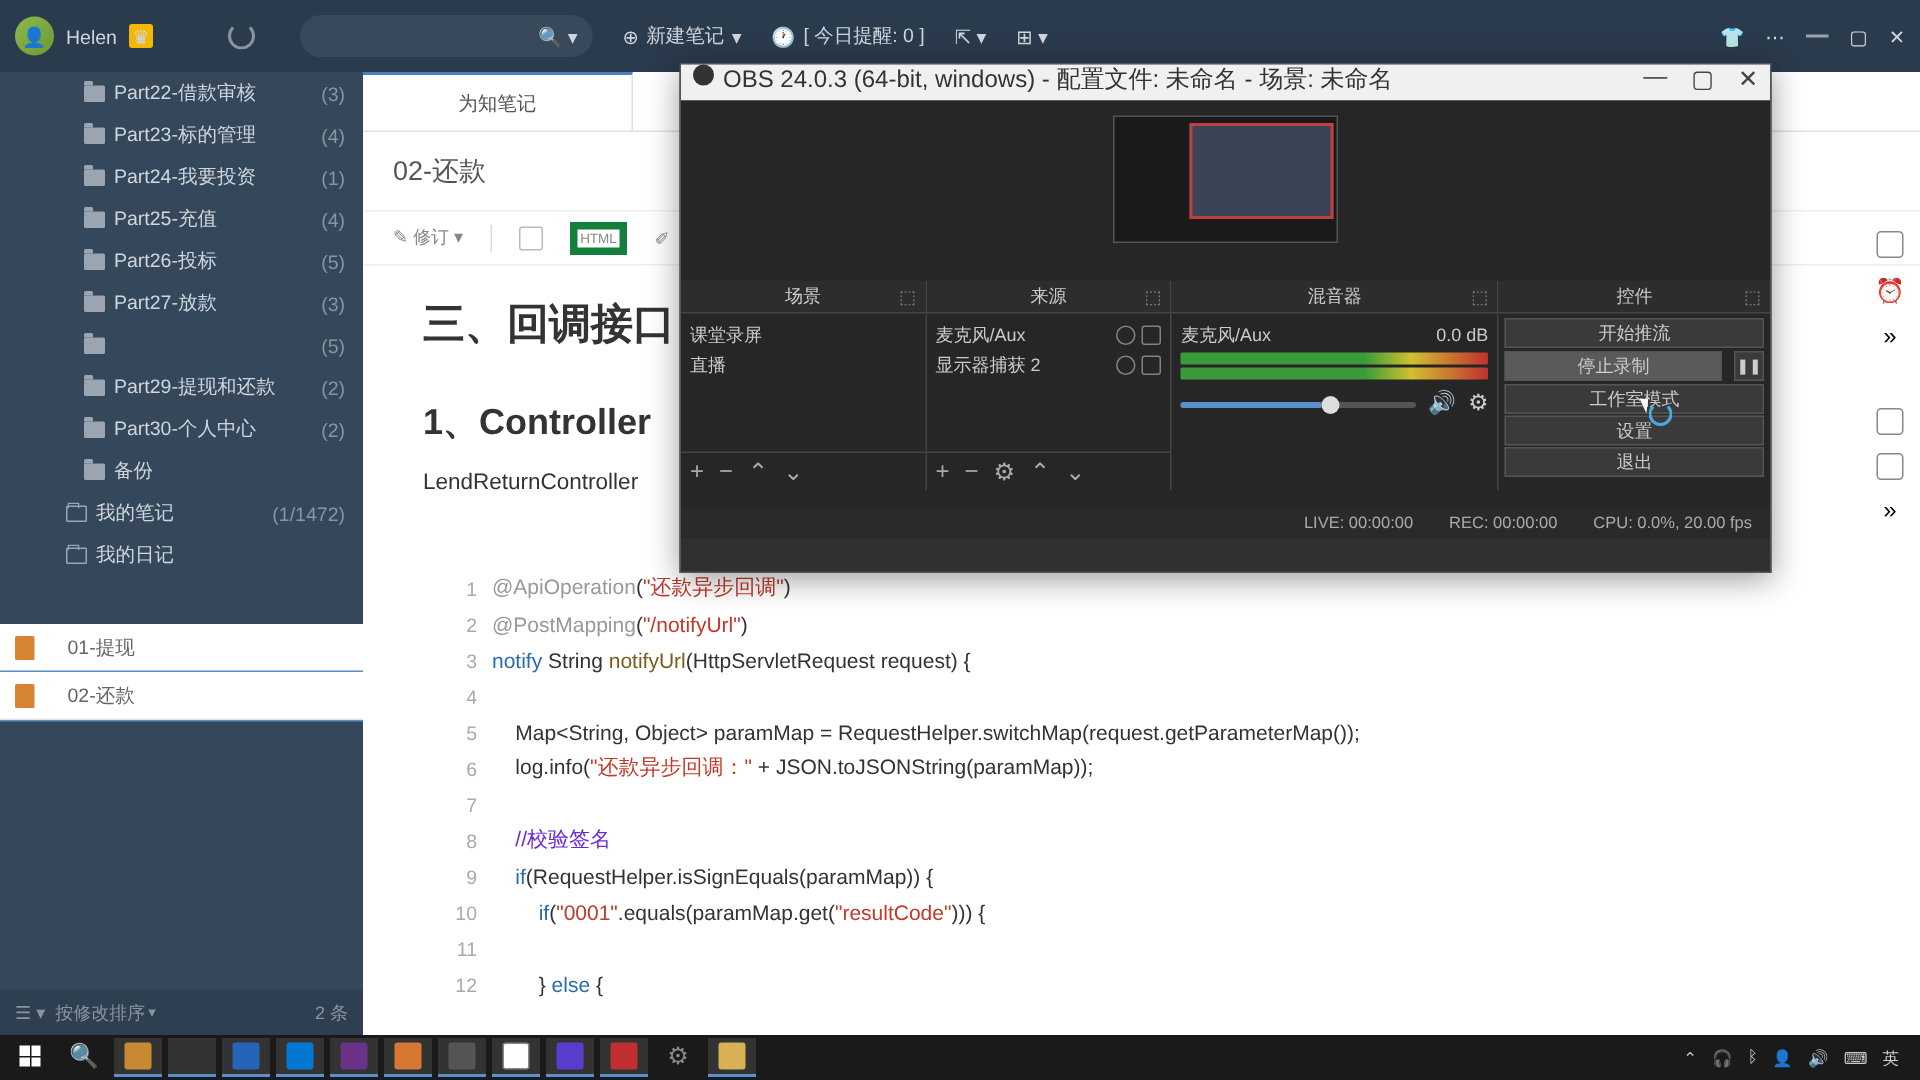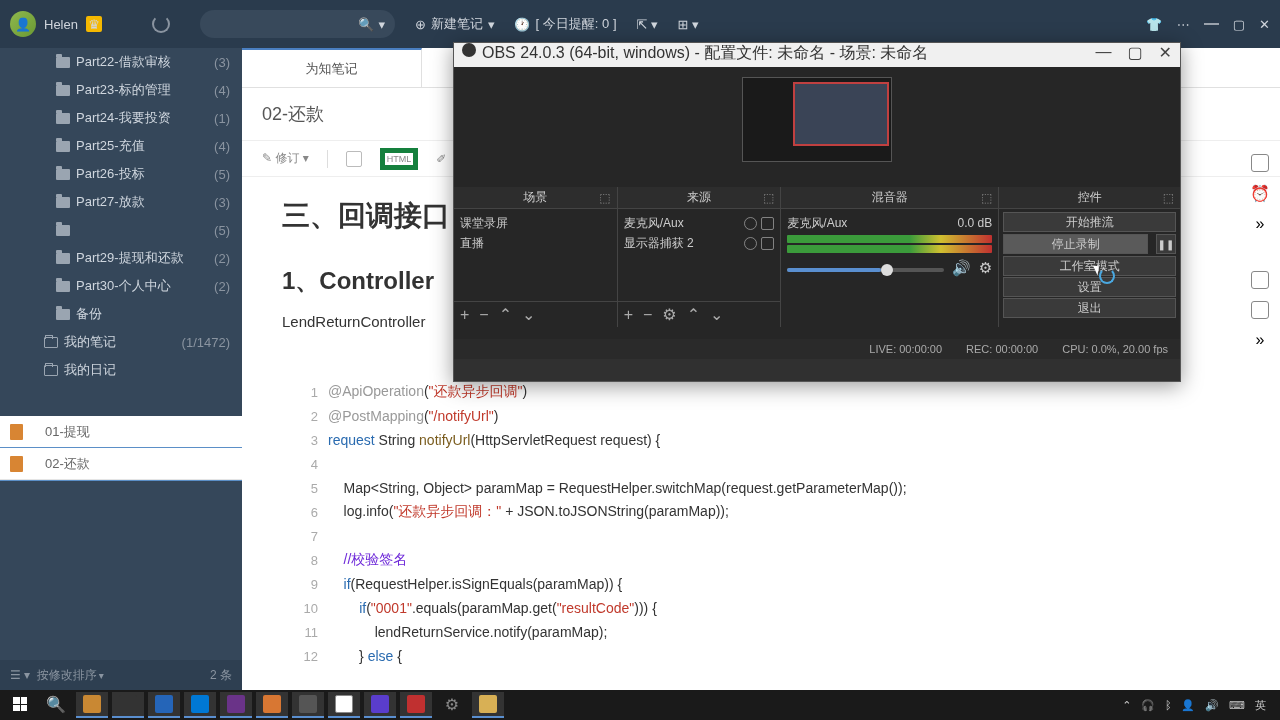--- a/index.html
+++ b/index.html
@@ -237,21 +237,21 @@
     <div class="code-line">
       <span class="line-no">1</span>
       <span class="code-txt"><span class="c-at">@ApiOperation</span>(<span class="c-str">"还款异步回调"</span>)</span>
     </div>
     <div class="code-line">
       <span class="line-no">2</span>
       <span class="code-txt"><span class="c-at">@PostMapping</span>(<span class="c-str">"/notifyUrl"</span>)</span>
     </div>
     <div class="code-line">
       <span class="line-no">3</span>
-      <span class="code-txt"><span class="c-kw">request</span> String <span class="c-fn">notifyUrl</span>(HttpServletRequest request) {</span>
+      <span class="code-txt"><span class="c-kw">notify</span> String <span class="c-fn">notifyUrl</span>(HttpServletRequest request) {</span>
     </div>
     <div class="code-line">
       <span class="line-no">4</span>
       <span class="code-txt"></span>
     </div>
     <div class="code-line">
       <span class="line-no">5</span>
       <span class="code-txt">    Map&lt;String, Object&gt; paramMap = RequestHelper.switchMap(request.getParameterMap());</span>
     </div>
     <div class="code-line">
@@ -269,21 +269,20 @@
     <div class="code-line">
       <span class="line-no">9</span>
       <span class="code-txt">    <span class="c-kw">if</span>(RequestHelper.isSignEquals(paramMap)) {</span>
     </div>
     <div class="code-line">
       <span class="line-no">10</span>
       <span class="code-txt">        <span class="c-kw">if</span>(<span class="c-str">"0001"</span>.equals(paramMap.get(<span class="c-str">"resultCode"</span>))) {</span>
     </div>
     <div class="code-line">
       <span class="line-no">11</span>
-      <span class="code-txt">            lendReturnService.notify(paramMap);</span>
     </div>
     <div class="code-line">
       <span class="line-no">12</span>
       <span class="code-txt">        } <span class="c-kw">else</span> {</span>
     </div>
   </div>
 
 <div class="obs">
   <div class="obs-title">
     <div class="obs-title-icon"></div>

